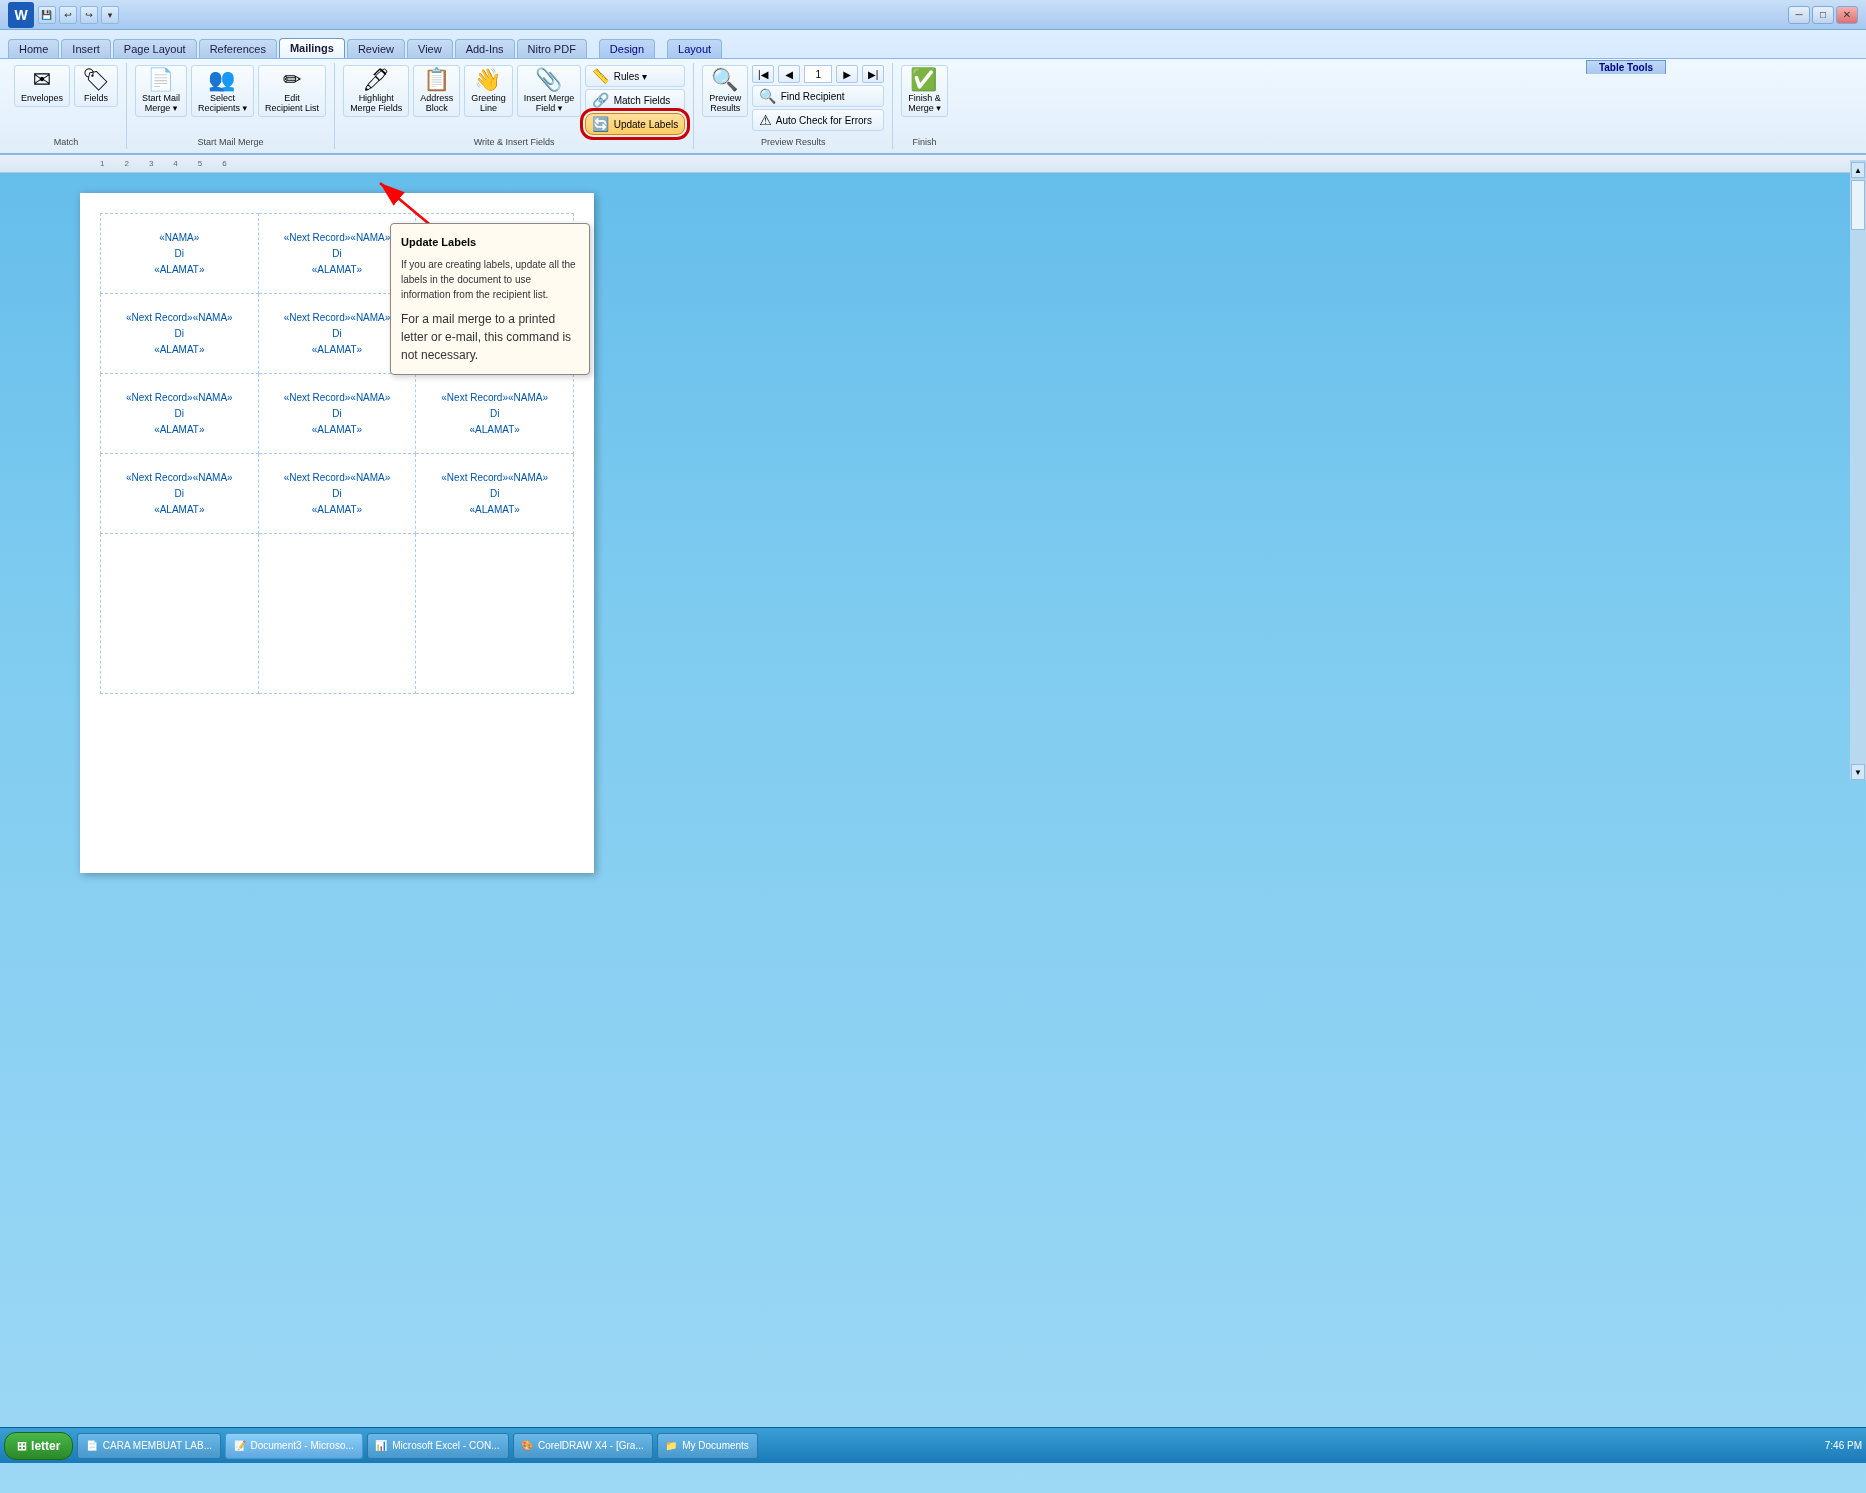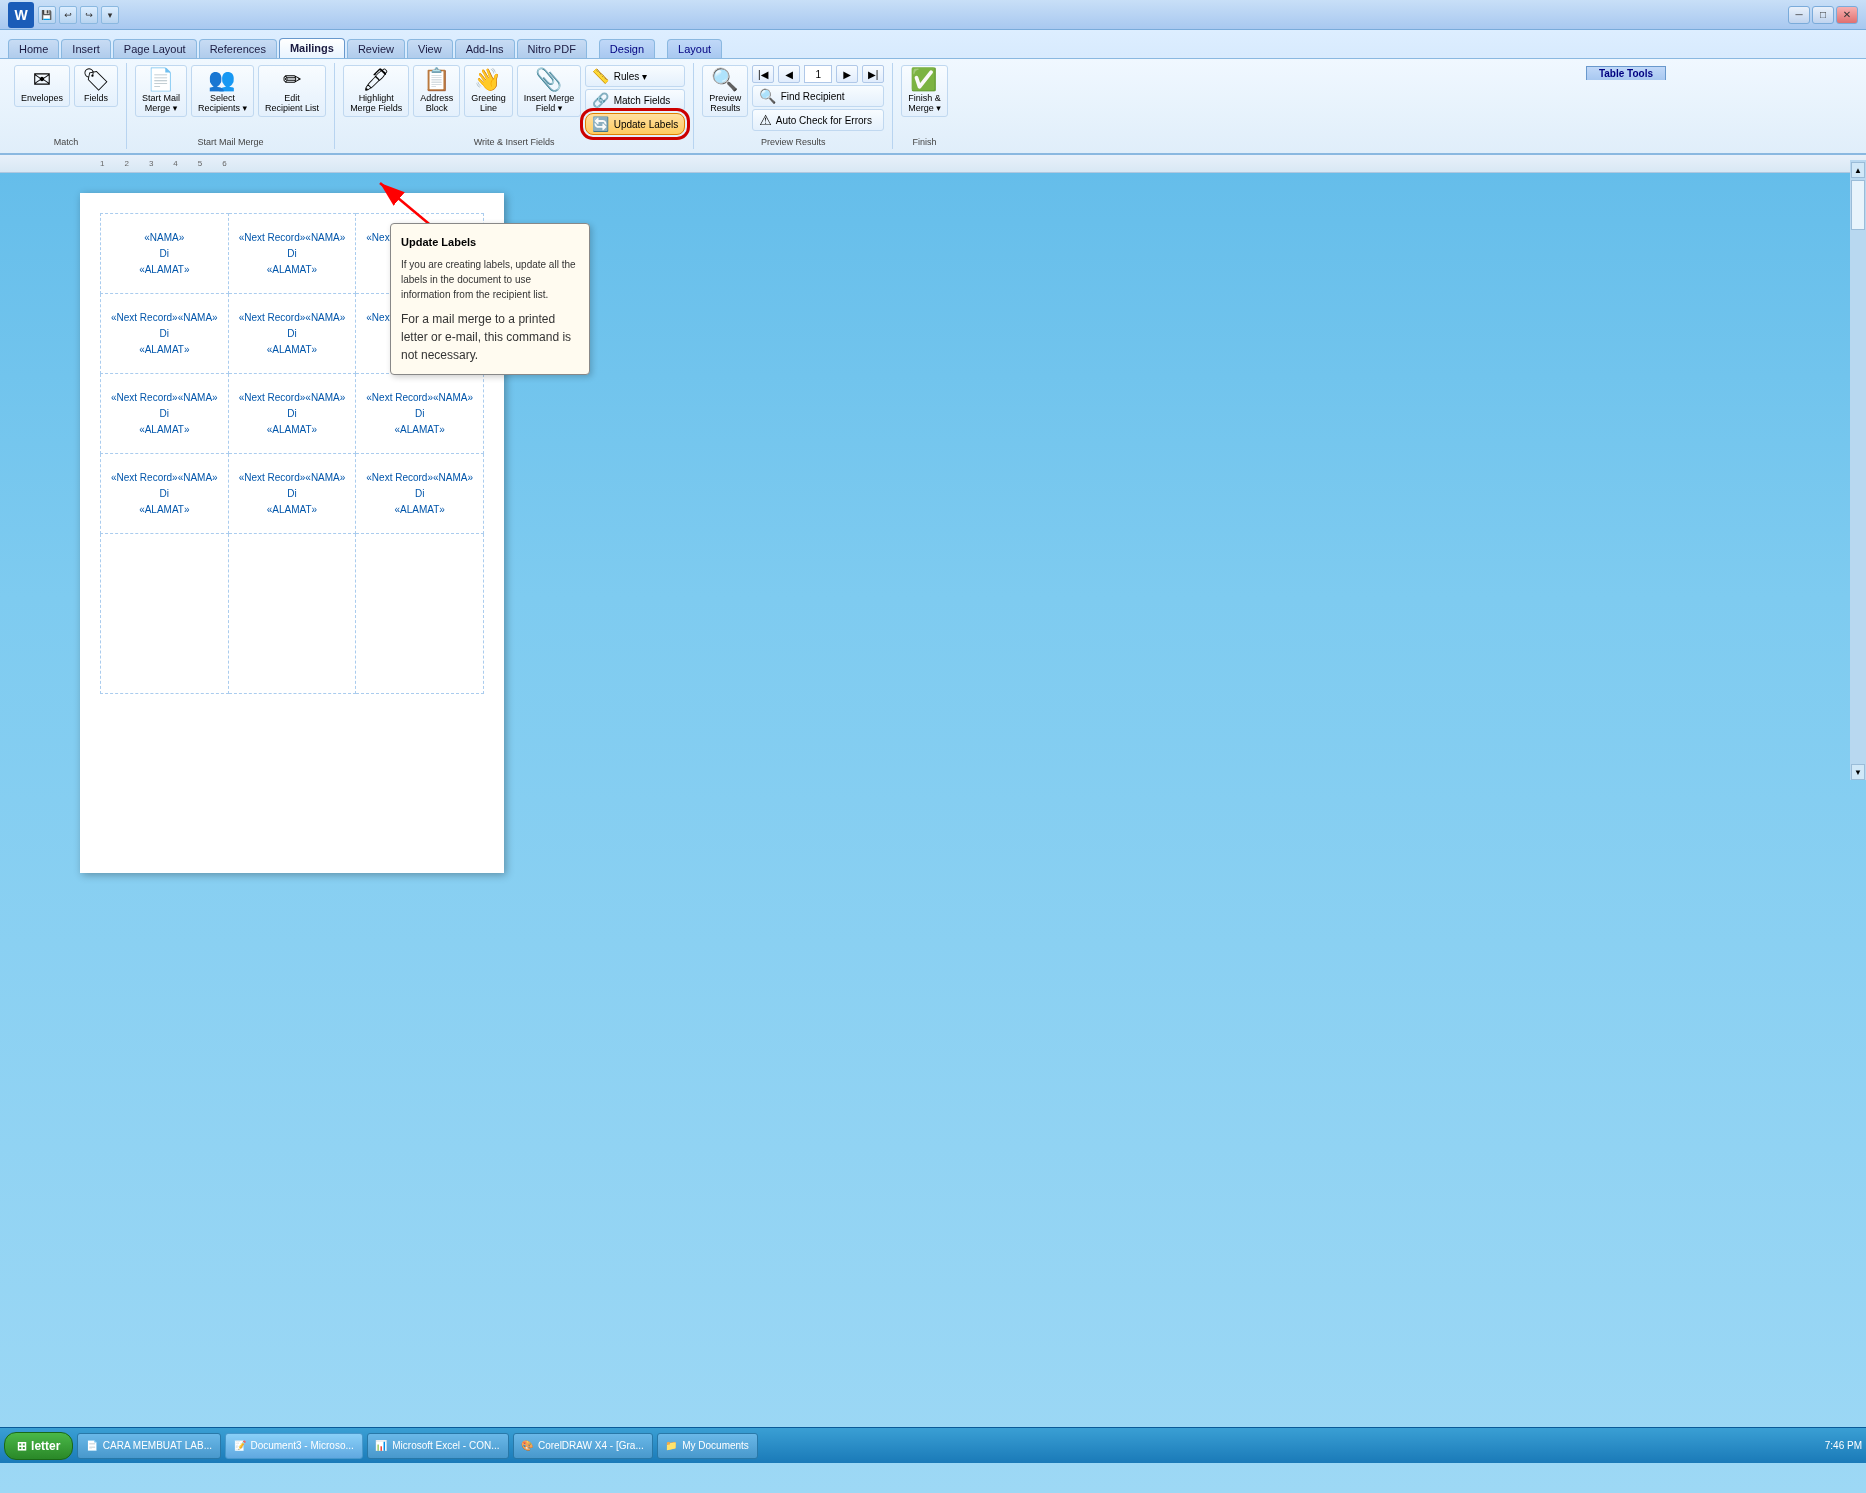--- a/index.html
+++ b/index.html
@@ -188,41 +188,41 @@
     }
     .rb-small .icon { font-size: 14px; }
     .rb-active {
       background: linear-gradient(180deg, #ffe0a0, #ffcc60) !important;
       border-color: #e08000 !important;
     }
 
     
     #table-tools-label {
       position: absolute;
-      top: 36px;
+      top: 30px;
       right: 200px;
       background: linear-gradient(180deg, #c0d8f8, #a8c8f0);
       border: 1px solid #6898cc;
       border-bottom: none;
       padding: 1px 12px;
       font-size: 10px;
       color: #000080;
       font-weight: bold;
     }
 
     
     #doc-area {
       position: relative;
       margin: 0;
       padding: 20px 300px 0 100px;
       height: calc(100% - 220px);
     }
     #doc-page {
       background: white;
-      width: 424px;
+      width: 514px;
       min-height: 680px;
       box-shadow: 2px 2px 8px rgba(0,0,0,0.3);
       padding: 20px;
       position: relative;
     }
     .label-table {
       width: 100%;
       border-collapse: collapse;
     }
     .label-table td {

